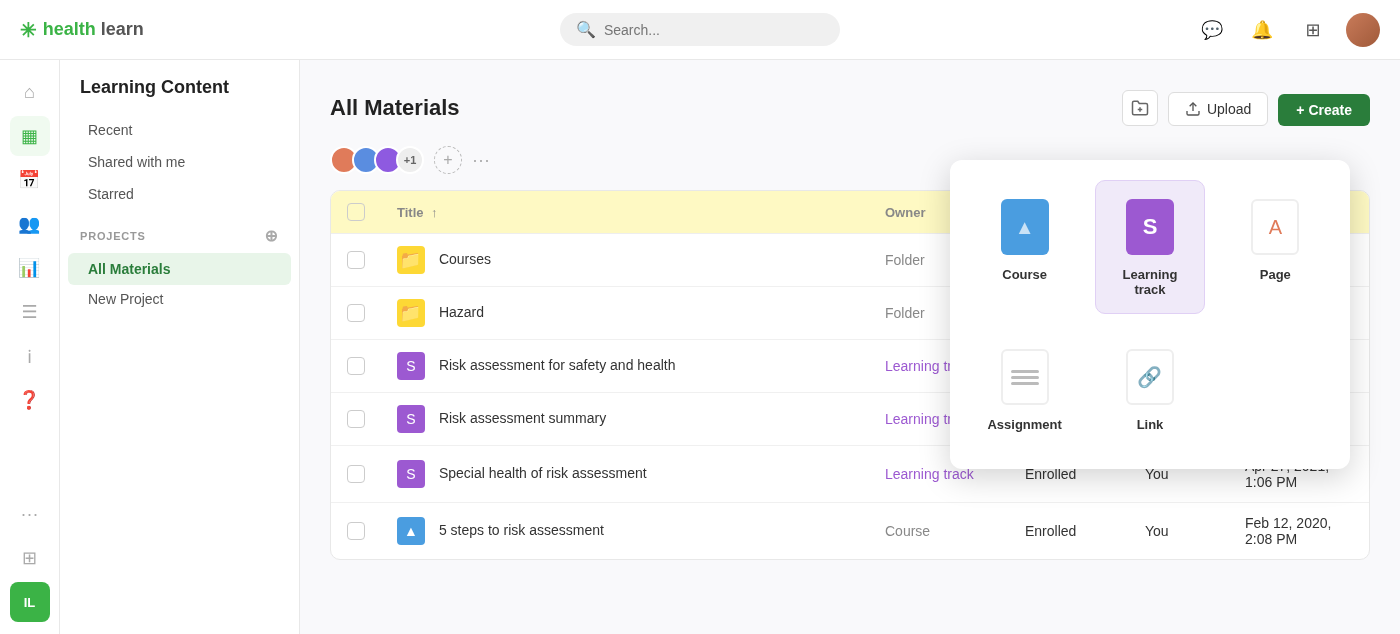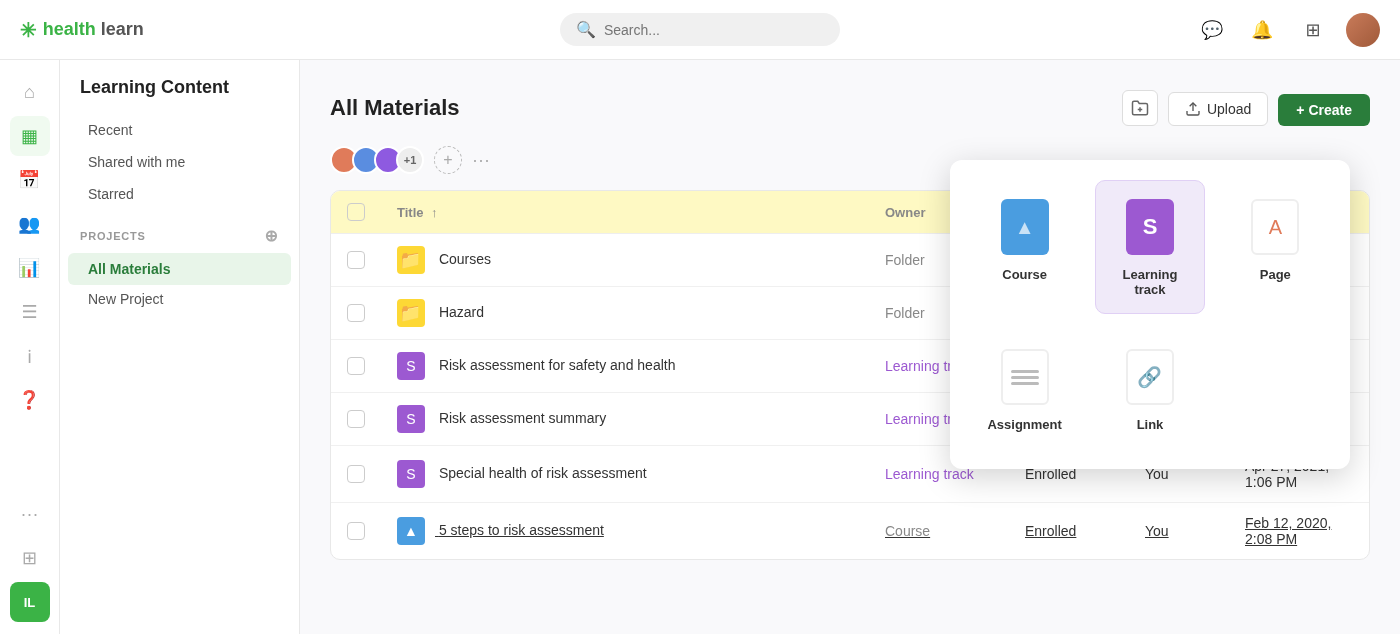--- a/index.html
+++ b/index.html
@@ -88,21 +88,21 @@
 
     
     .table-container { background: #fff; border-radius: 10px; border: 1px solid #e8e8e8; overflow: hidden; }
     .table { width: 100%; border-collapse: collapse; }
     .table th {
       text-align: left; padding: 12px 16px; font-size: 13px; font-weight: 600;
       color: #888; border-bottom: 1px solid #eee; background: #fef9c3;
     }
     .table th.sortable { cursor: pointer; }
     .table td { padding: 12px 16px; font-size: 14px; color: #333; border-bottom: 1px solid #f0f0f0; vertical-align: middle; }
-    .table tr:last-child td { border-bottom: none; text-decoration: underline; }
+    .table tr:last-child td { border-bottom: none; }
     .table-checkbox { width: 18px; height: 18px; border: 1.5px solid #ccc; border-radius: 4px; cursor: pointer; }
     .col-check { width: 40px; }
     .col-title { min-width: 300px; }
     .col-type { width: 140px; }
     .col-enrollment { width: 120px; }
     .col-owner { width: 100px; }
     .col-modified { width: 140px; }
 
     .item-icon { width: 28px; height: 28px; border-radius: 4px; display: inline-flex; align-items: center; justify-content: center; font-size: 14px; margin-right: 10px; vertical-align: middle; }
     .icon-folder { background: #fdd835; color: #fff; font-size: 18px; }

